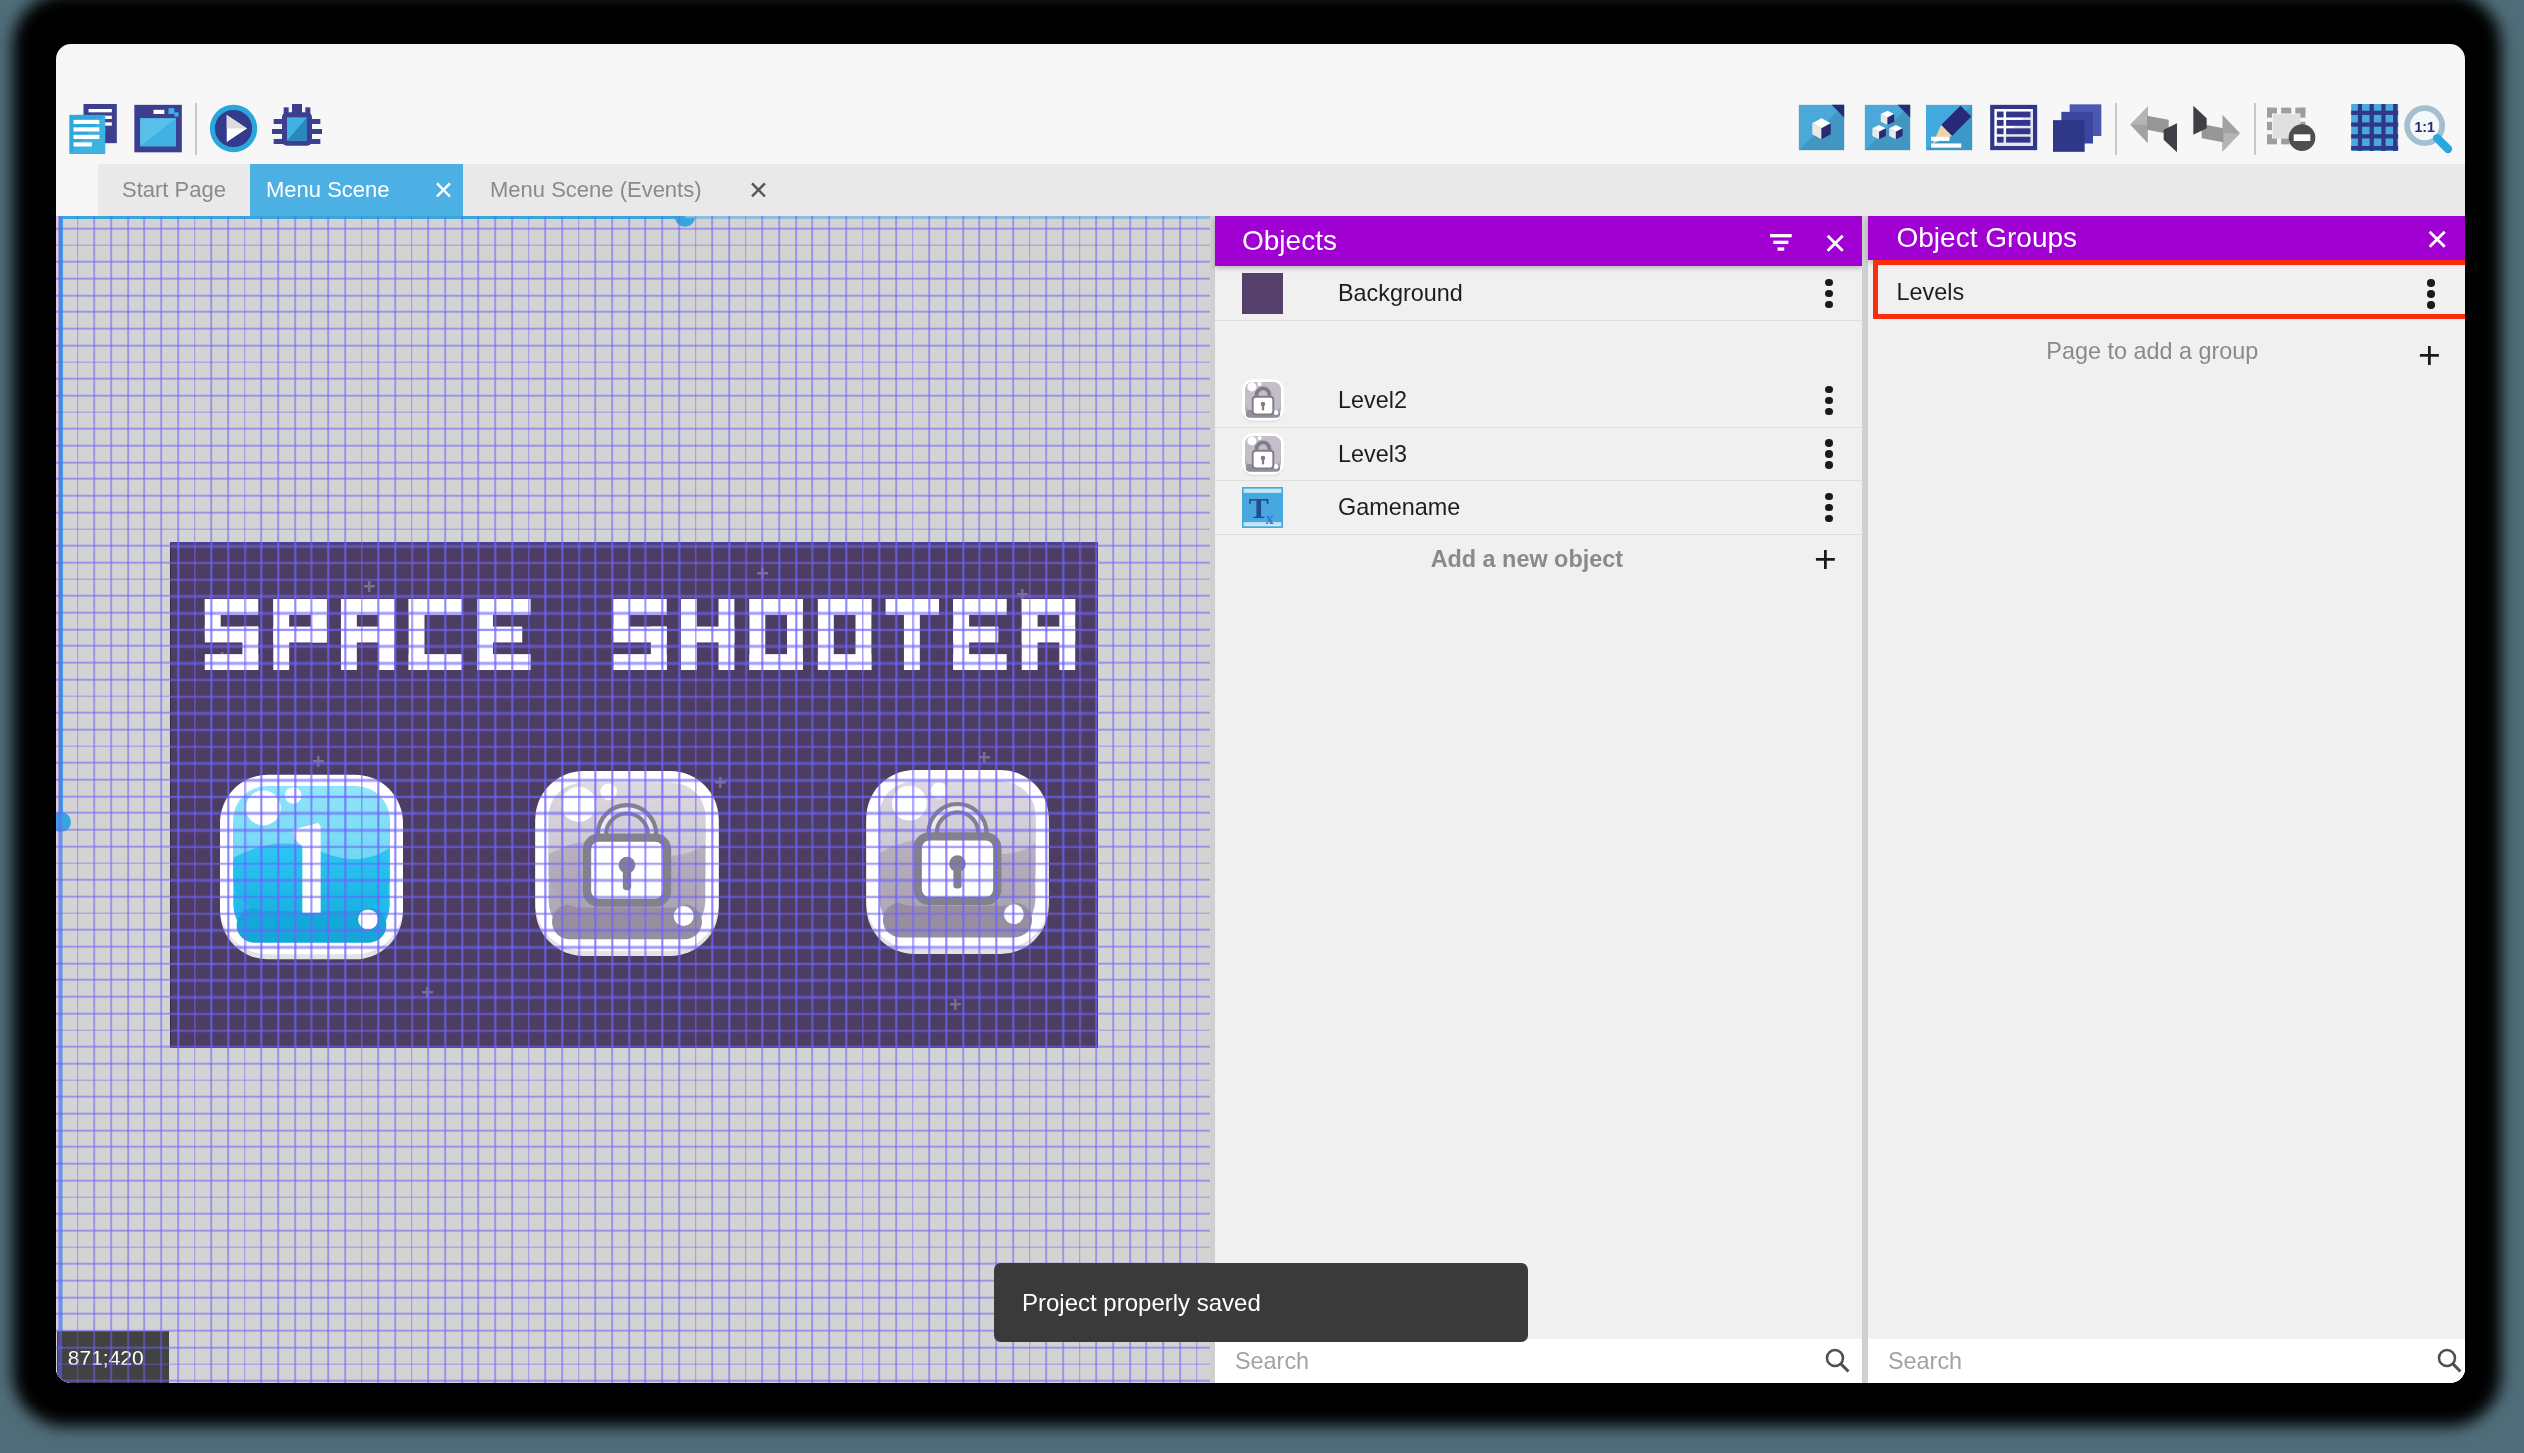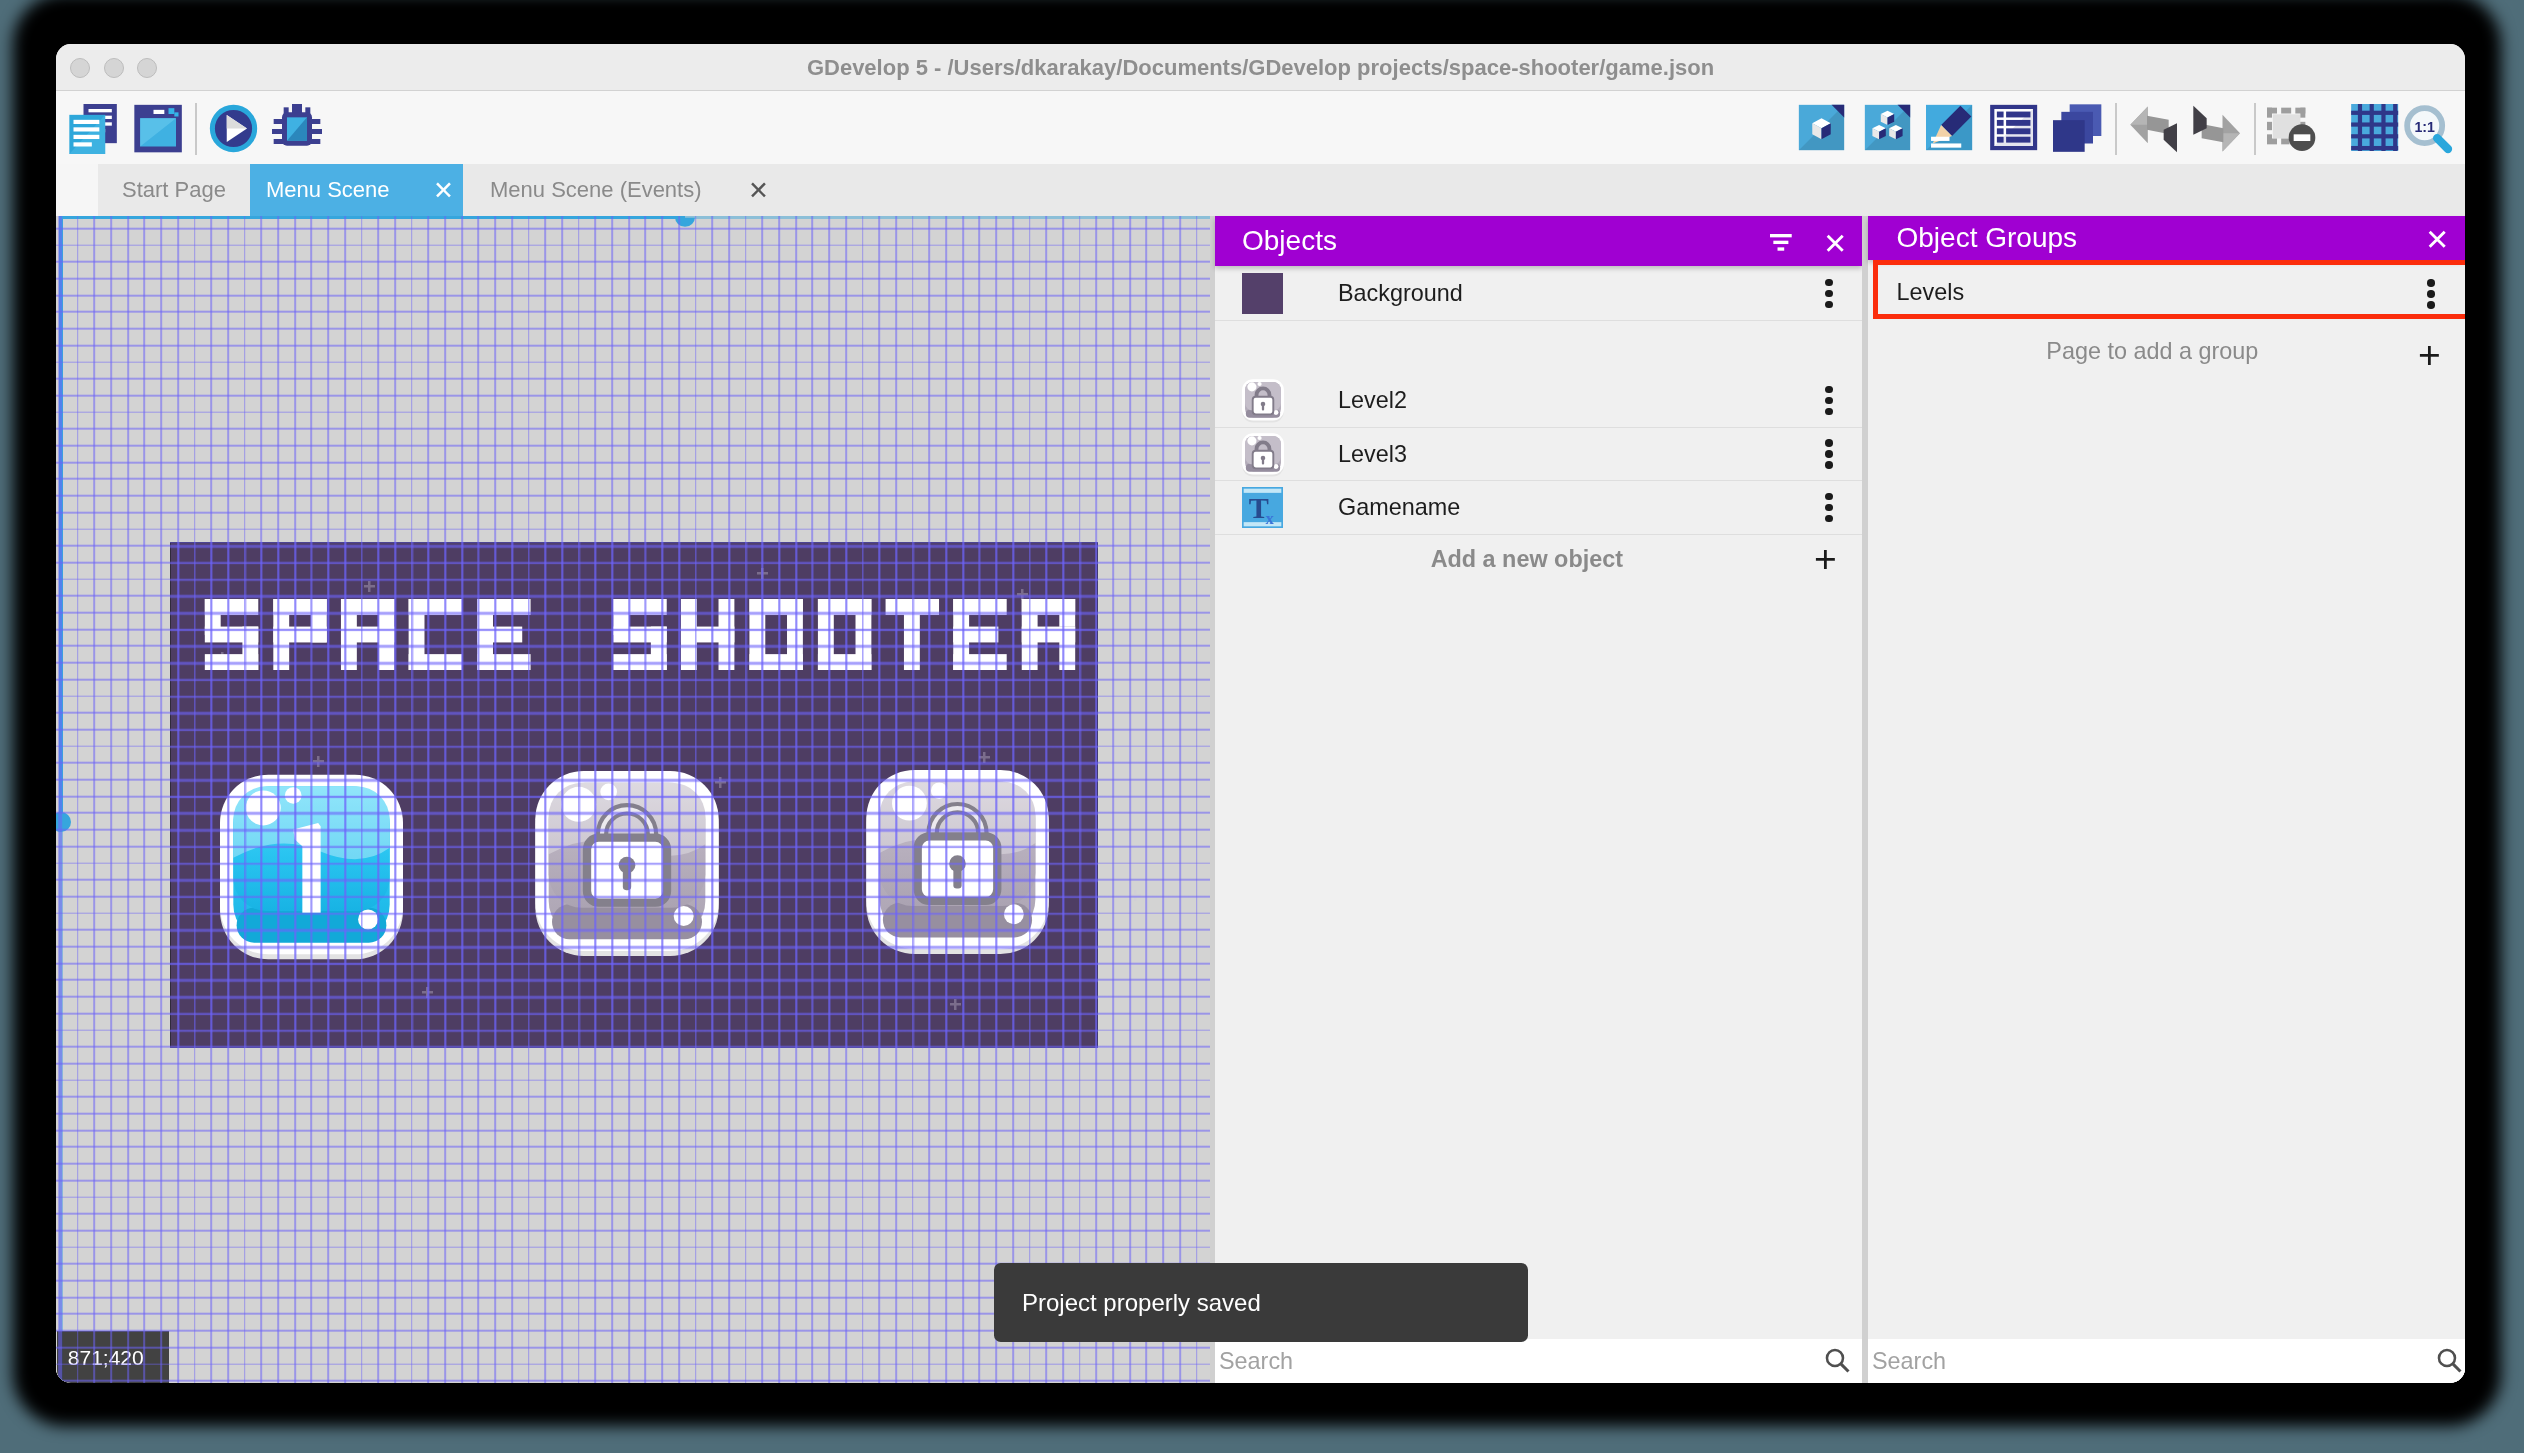--- a/index.html
+++ b/index.html
@@ -45,37 +45,31 @@
   
   .panel{position:absolute;top:0;height:1168px;background:#f0f0f0;}
   .phead{position:absolute;left:0;top:0;width:100%;height:50px;background:#a000d2;color:#fff;font-size:28px;line-height:50px;box-shadow:0 2.5px 5px rgba(0,0,0,0.22);}
   .row{position:absolute;left:0;width:100%;border-bottom:0.8px solid #dedede;box-sizing:border-box;}
   .rowtext{position:absolute;left:123px;top:0;height:100%;display:flex;align-items:center;font-size:23.4px;color:#1d1d1d;}
   .ricon{position:absolute;left:27px;}
   .dots{position:absolute;width:7.5px;}
   .dots i{position:absolute;left:0;width:7.5px;height:7.5px;border-radius:50%;background:#1a1a1a;}
   .addrow{position:absolute;left:0;width:100%;text-align:center;font-size:23.4px;color:#8a8a8a;}
   .plus{position:absolute;font-size:39px;color:#1a1a1a;font-weight:normal;}
-  .search{position:absolute;left:0;bottom:0;width:100%;height:45px;background:#fff;font-size:23.4px;color:#a2a2a2;line-height:45px;padding-left:4px;box-sizing:border-box;}
+  .search{position:absolute;left:0;bottom:0;width:100%;height:45px;background:#fff;font-size:23.4px;color:#a2a2a2;line-height:45px;padding-left:20px;box-sizing:border-box;}
   .btn{position:absolute;}
   .sp{position:absolute;width:11px;height:11px;opacity:0.35;background:
       linear-gradient(#cfc8da,#cfc8da) 4.2px 0/2.5px 11px no-repeat,
       linear-gradient(#cfc8da,#cfc8da) 0 4.2px/11px 2.5px no-repeat;}
   .mag{position:absolute;bottom:10px;}
 </style>
 </head>
 <body>
 <div id="shadow"></div>
 <div id="win">
-  <div id="titlebar">
-    <div class="tl" style="left:14.2px;"></div>
-    <div class="tl" style="left:48px;"></div>
-    <div class="tl" style="left:81px;"></div>
-    <div id="title">GDevelop 5 - /Users/dkarakay/Documents/GDevelop projects/space-shooter/game.json</div>
-  </div>
   <div id="toolbar">
     <svg class="ticon" style="left:13.4px;" width="49" height="50" viewBox="0 0 58 60">
       <rect x="17" y="0" width="40" height="47" fill="#3c3f90"></rect>
       <rect x="23" y="6" width="28" height="4" fill="#fff"></rect>
         <rect x="23" y="14" width="28" height="4" fill="#fff"></rect>
       <rect x="23" y="22" width="28" height="4" fill="#fff"></rect>
         <rect x="23" y="30" width="20" height="4" fill="#fff"></rect>
       <rect x="0" y="13" width="43" height="47" fill="#2ea7da"></rect>
       <polygon points="0,60 43,13 43,60" fill="#4cbbe8" opacity="0.55"></polygon>
       <rect x="5" y="19" width="31" height="5" fill="#fff"></rect>

